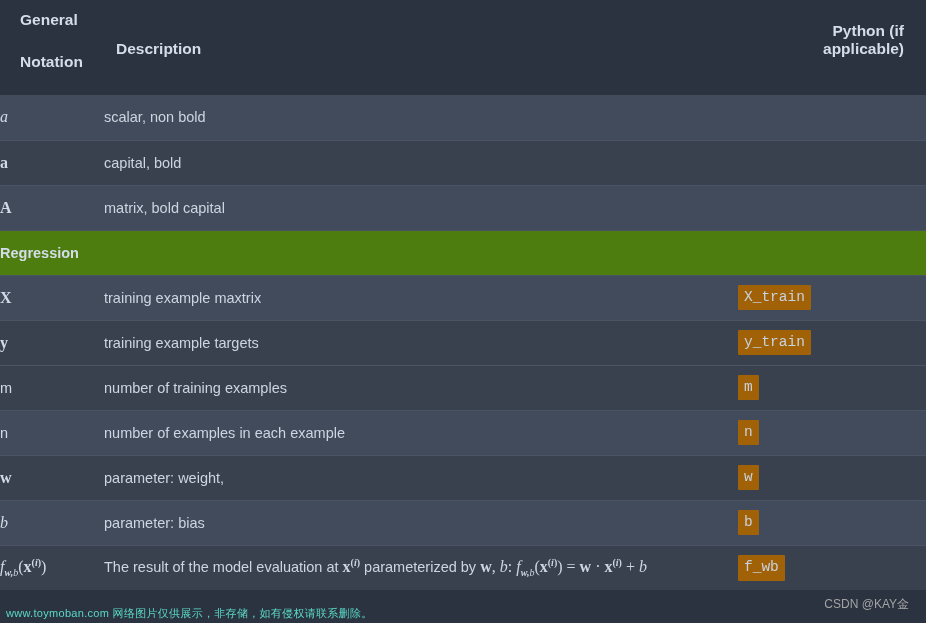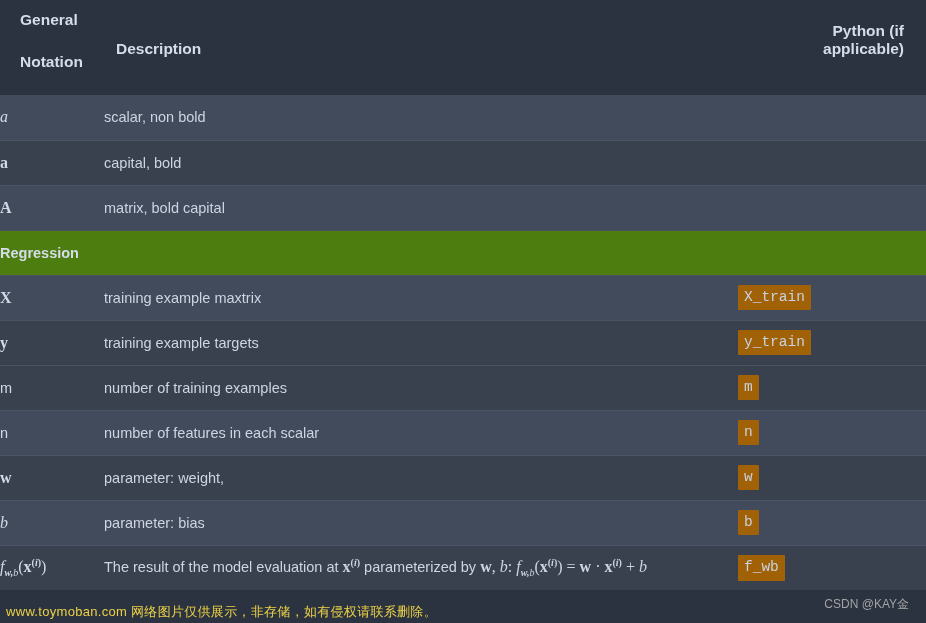--- a/index.html
+++ b/index.html
@@ -129,22 +129,22 @@
   .formula-desc {
     font-size: 14.5px;
     line-height: 1.3;
   }
 
   
   .wm-bottom {
     position: absolute;
     left: 6px;
     bottom: 2px;
-    font-size: 13px;
-    color: #fde047;
+    font-size: 11px;
+    color: #5eead4;
     letter-spacing: 0.3px;
     white-space: nowrap;
     opacity: 0.9;
     pointer-events: none;
   }
   .wm-corner {
     position: absolute;
     right: 17px;
     bottom: 10px;
     font-size: 12px;
@@ -238,21 +238,21 @@
       <td class="cell-desc">number of training examples</td>
       <td class="cell-python">
         <code class="chip">m</code>
       </td>
     </tr>
 
     <tr class="row-odd">
       <td class="cell-notation">
         <span class="m-plain">n</span>
       </td>
-      <td class="cell-desc">number of features in each scalar</td>
+      <td class="cell-desc">number of examples in each example</td>
       <td class="cell-python">
         <code class="chip">n</code>
       </td>
     </tr>
 
     <tr class="row-even">
       <td class="cell-notation">
         <span class="m-bold">w</span>
       </td>
       <td class="cell-desc">parameter: weight,</td>

